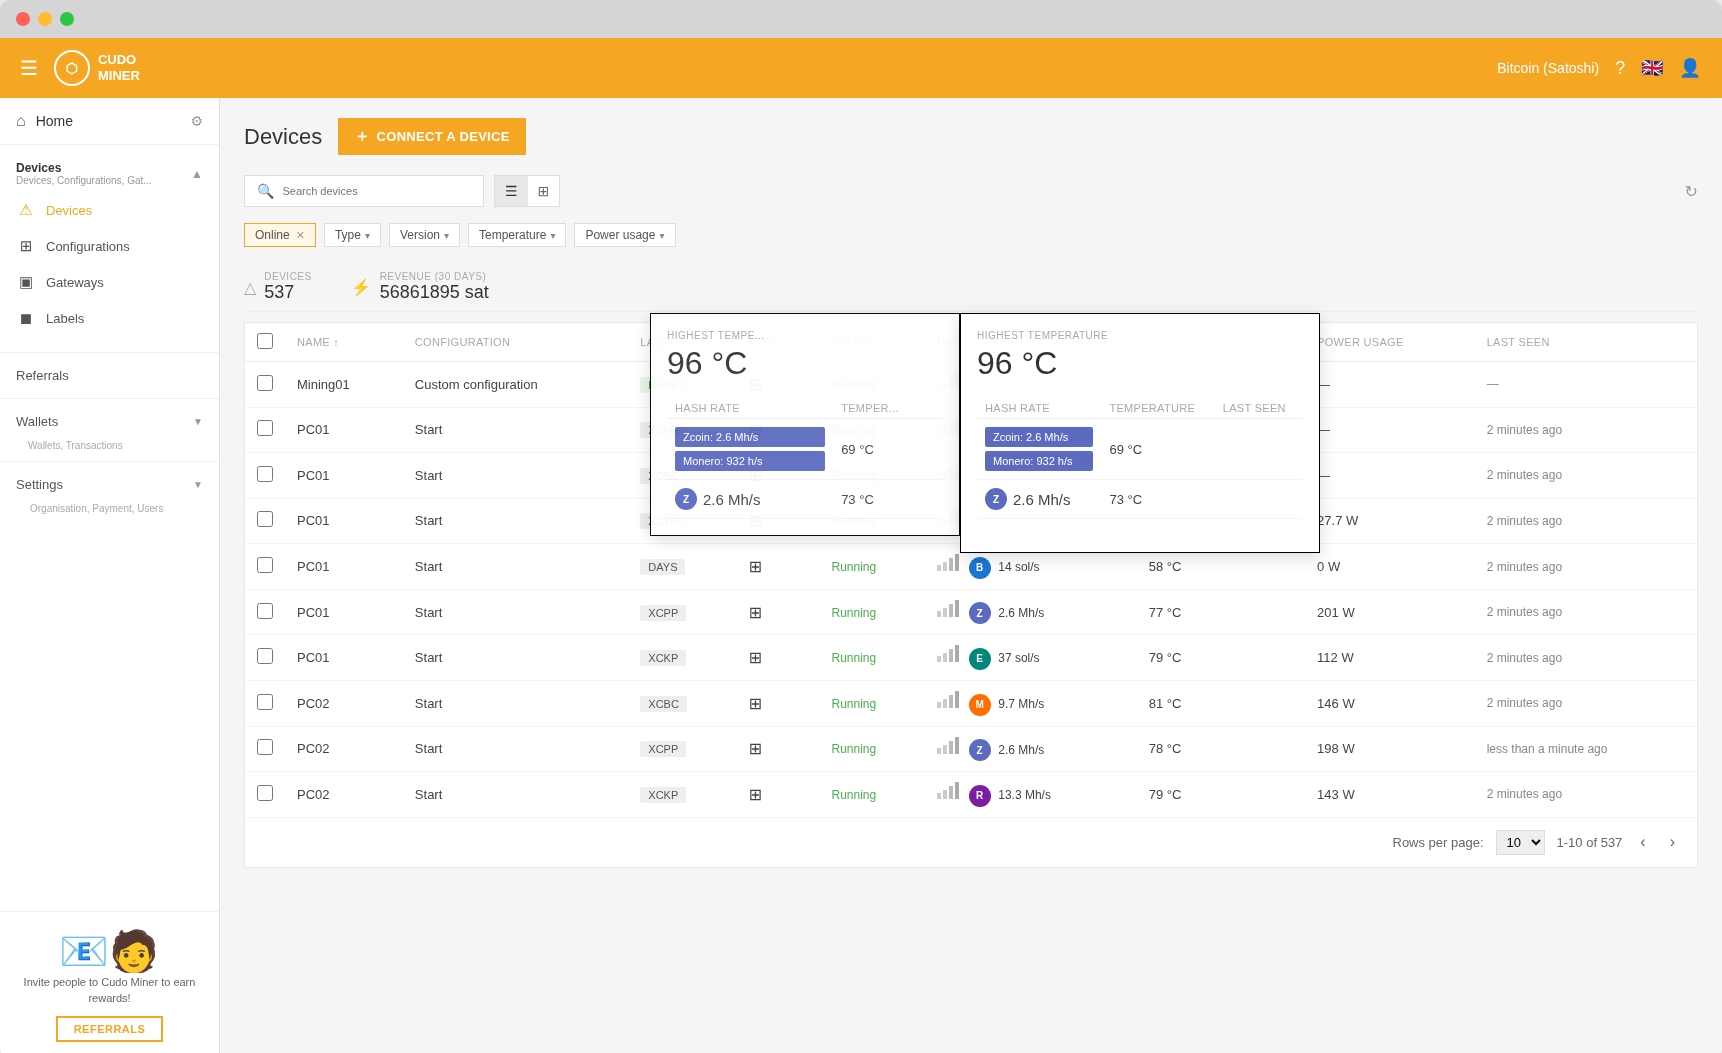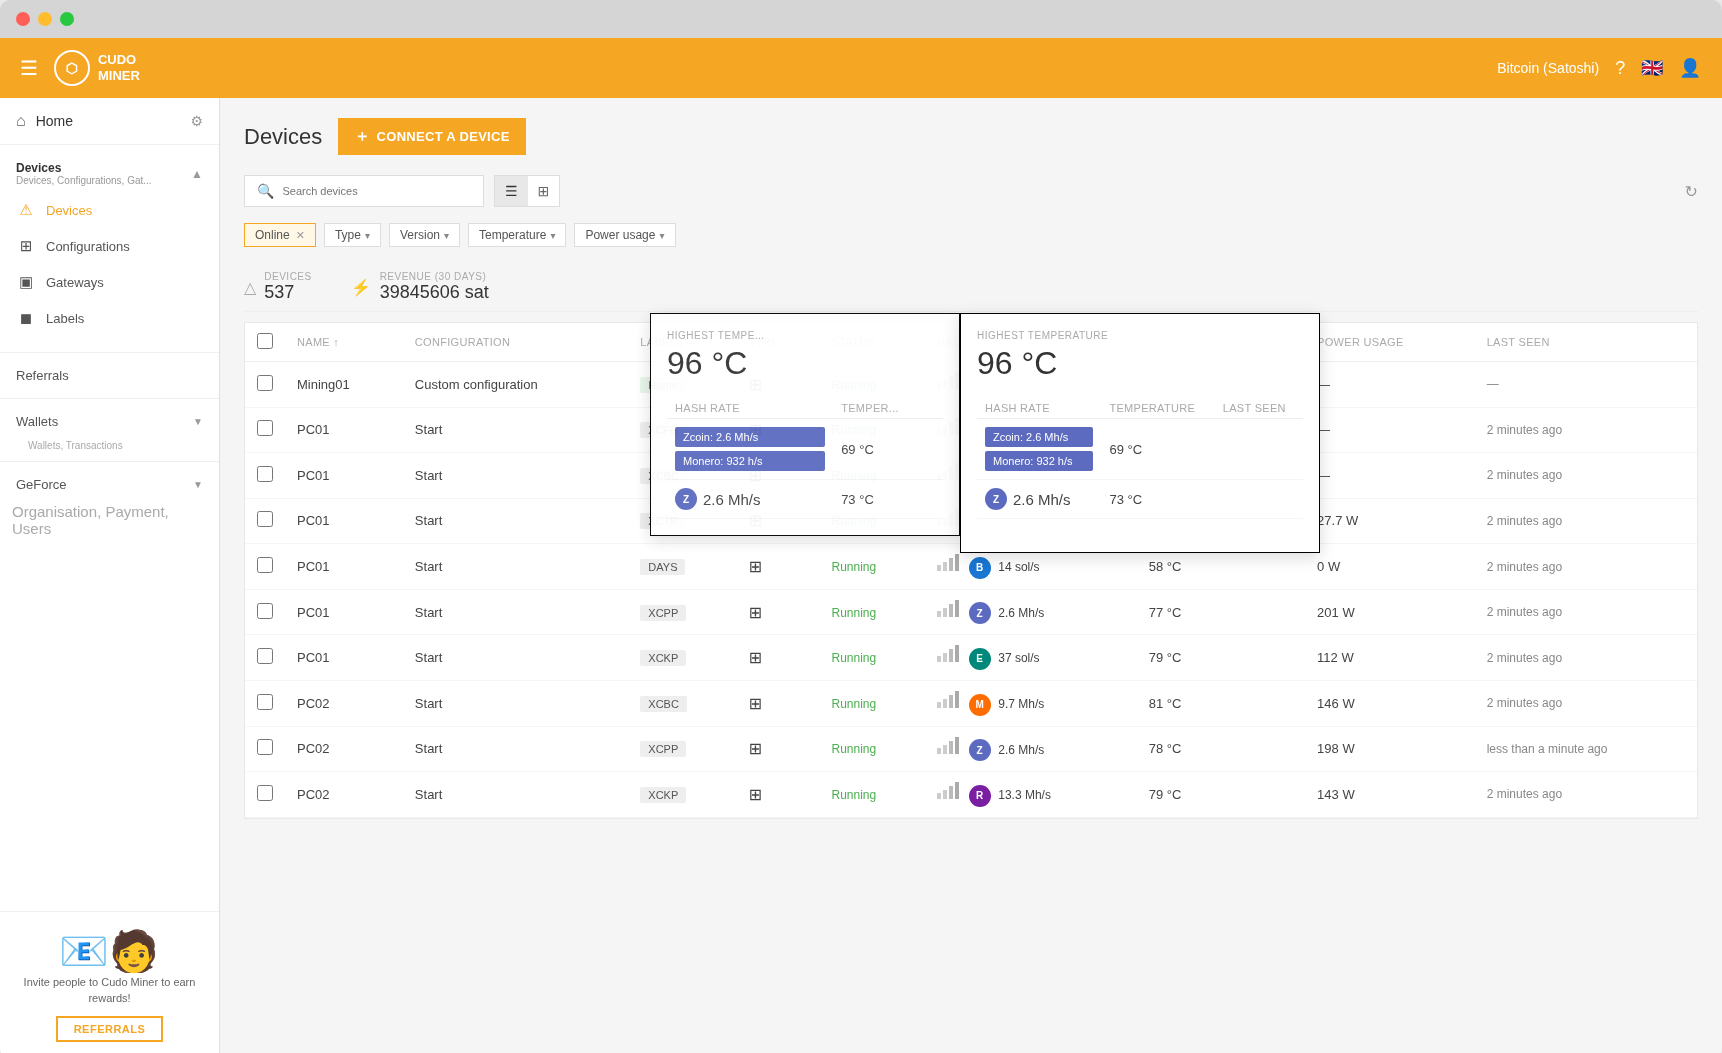--- a/index.html
+++ b/index.html
@@ -190,24 +190,24 @@
 
       <div class="sidebar-item">
         <span class="sidebar-item-label">Wallets</span>
         <span style="font-size:10px;color:#999;margin-left:auto">▼</span>
       </div>
       <div style="padding:2px 16px 4px 28px;font-size:10px;color:#aaa">Wallets, Transactions</div>
 
       <div class="sidebar-divider"></div>
 
       <div class="sidebar-item">
-        <span class="sidebar-item-label">GeForce</span>
+        <span class="sidebar-item-label">Settings</span>
         <span style="font-size:10px;color:#999;margin-left:auto">▼</span>
       </div>
-      <div style="padding:2px 16px 4px 12px;font-size:15px;color:#aaa">Organisation, Payment, Users</div>
+      <div style="padding:2px 16px 4px 30px;font-size:10px;color:#aaa">Organisation, Payment, Users</div>
 
       <div class="sidebar-referral">
         <div class="referral-figure">📧🧑</div>
         <div class="referral-text">Invite people to Cudo Miner to earn rewards!</div>
         <button class="referral-btn">REFERRALS</button>
       </div>
     </div>
 
     <div class="content">
 
@@ -259,21 +259,21 @@
           <span class="stat-icon">△</span>
           <div>
             <div class="stat-label">DEVICES</div>
             <div class="stat-value">537</div>
           </div>
         </div>
         <div class="stat-item">
           <span class="stat-icon">⚡</span>
           <div>
             <div class="stat-label">REVENUE (30 DAYS)</div>
-            <div class="stat-value">39845606 sat</div>
+            <div class="stat-value">56861895 sat</div>
           </div>
         </div>
       </div>
 
       <div class="table-container">
         <table>
           <thead>
             <tr>
               <th style="width:40px"><input type="checkbox" class="checkbox" style=""></th>
               <th>Name ↑</th>
@@ -494,20 +494,31 @@
         <span style="width:22px;height:22px;border-radius:50%;background:#7b1fa2;color:white;display:inline-flex;align-items:center;justify-content:center;font-size:10px;font-weight:bold;vertical-align:middle;">R</span>
         <span style="margin-left:4px;font-size:12px;">13.3 Mh/s</span>
       </td>
       <td>79 °C</td>
       <td>143 W</td>
       <td style="font-size:12px;color:#888;">2 minutes ago</td>
     </tr>
             </tbody>
         </table>
 
+        <div class="pagination">
+          <span class="rows-label">Rows per page:</span>
+          <select class="rows-select">
+            <option>10</option>
+            <option>25</option>
+            <option>50</option>
+          </select>
+          <span class="page-info">1-10 of 537</span>
+          <button class="page-btn">‹</button>
+          <button class="page-btn">›</button>
+        </div>
       </div>
 
 
       <div class="highlight-panel" style="top:215px;left:430px;width:310px;min-height:220px;opacity:0.95;">
         <div class="panel-temp-label">HIGHEST TEMPE...</div>
         <div class="panel-temp-value">96 °C</div>
         <table class="panel-table">
           <thead>
             <tr>
               <th class="panel-th">Hash rate</th>

